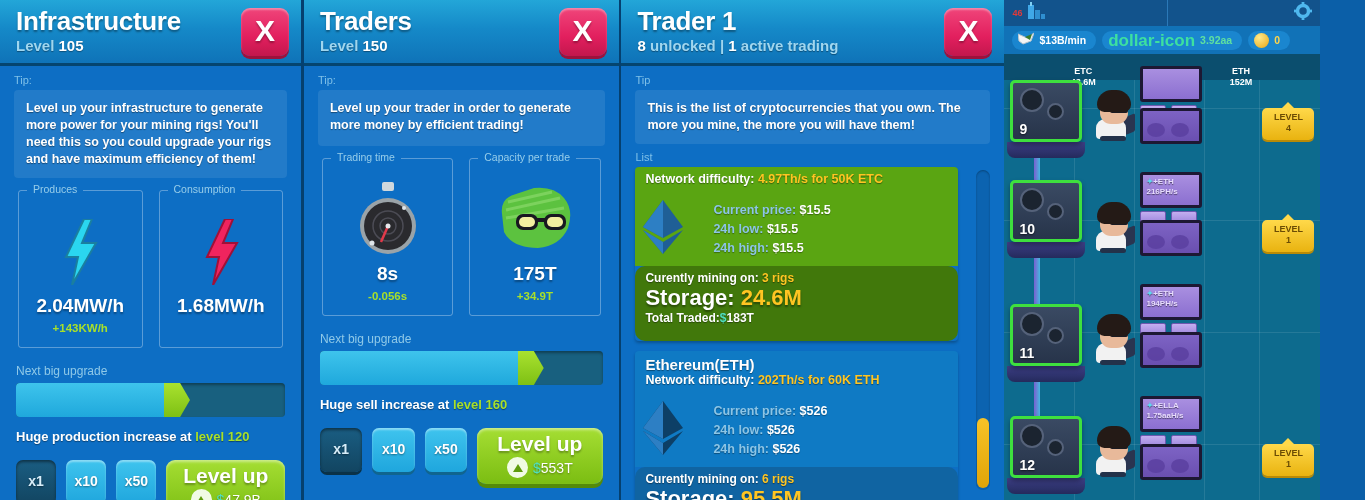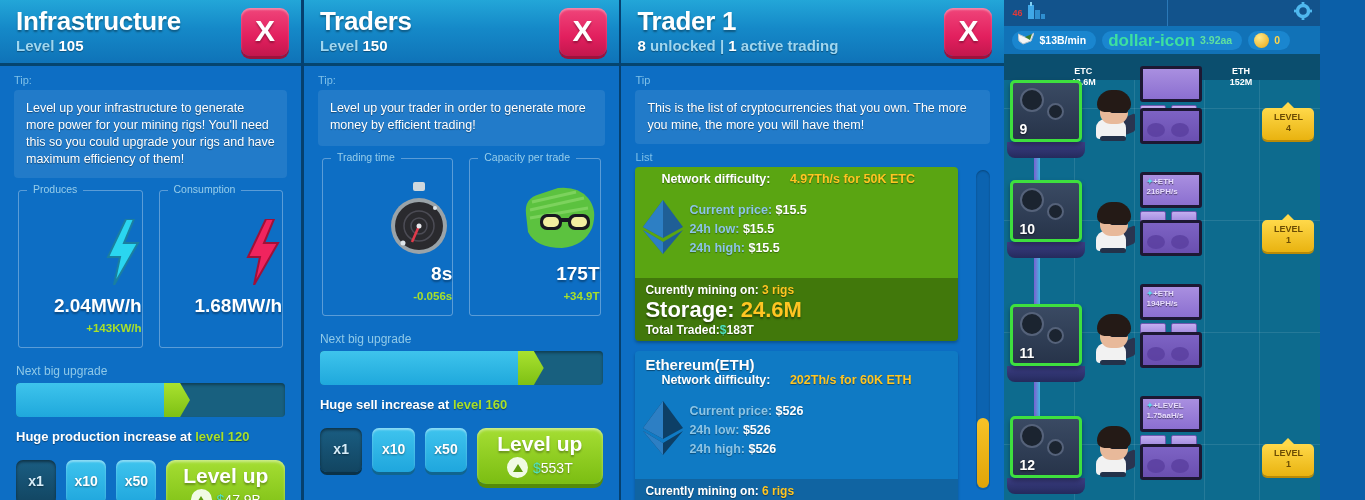--- a/index.html
+++ b/index.html
@@ -35,29 +35,29 @@
     background:linear-gradient(180deg,#f0457a 0%,#e21f5e 60%,#c3174d 100%);
     box-shadow:0 3px 0 #9c123d, inset 0 2px 2px rgba(255,255,255,.35);
     color:#fff; font-size:30px; font-weight:bold; line-height:46px; text-align:center;
     text-shadow:0 2px 2px rgba(0,0,0,.3);
   }
 
   .tip-label { color:#7ec0e8; font-size:11px; padding:8px 0 4px 14px; }
   .tip-box {
     margin:0 14px; background:rgba(255,255,255,.09);
     border-radius:4px; padding:10px 12px;
-    color:#ffffff; font-size:12.5px; font-weight:normal; line-height:17px;
+    color:#ffffff; font-size:12.5px; font-weight:bold; line-height:17px;
     text-shadow:0 1px 1px rgba(0,0,0,.4);
   }
 
   
   .stats-row { display:flex; gap:16px; padding:12px 18px 0 18px; }
   .stat { position:relative; flex:1; height:158px;
           border:1px solid rgba(255,255,255,.32); border-radius:3px;
-          display:flex; flex-direction:column; align-items:flex-end; justify-content:flex-start;
+          display:flex; flex-direction:column; align-items:center; justify-content:flex-start;
           padding-top:24px; }
   .stat-cap { position:absolute; top:-8px; left:8px; background:#0d6ec4;
               padding:0 6px; color:#96cdea; font-size:10.5px; }
   .stat-ico { height:74px; display:flex; align-items:center; justify-content:center; }
   .stat-val { color:#ffffff; font-size:19px; font-weight:bold; margin-top:6px;
               text-shadow:0 2px 2px rgba(0,0,0,.35); }
   .stat-delta { color:#a8e02a; font-size:11.5px; font-weight:bold; margin-top:5px; }
 
   
   .bolt { width:40px; height:66px; }
@@ -107,26 +107,26 @@
                text-shadow:0 1px 2px rgba(0,0,0,.35); }
   .levelup-c i { color:#4fe0c0; font-style:normal; }
 
   
   .list-label { color:#7ec0e8; font-size:11px; padding:7px 0 4px 14px; }
   .crypto-card { margin:0 46px 10px 14px; border-radius:4px; overflow:hidden;
                  box-shadow:0 2px 3px rgba(0,0,0,.25); }
   .cc-top { padding:5px 10px 8px 10px; }
   .cc-name { color:#ffffff; font-size:15px; font-weight:bold; text-shadow:0 1px 1px rgba(0,0,0,.4); }
   .cc-diff { font-size:12.5px; font-weight:bold; color:#ffffff; text-shadow:0 1px 1px rgba(0,0,0,.4); }
-  .cc-diff span { color:#ffc522;margin-left:16px; }
-  .cc-body { display:flex; align-items:center; gap:4px; padding:4px 0 18px 6px; }
+  .cc-diff span { color:#ffc522; }
+  .cc-body { display:flex; align-items:center; gap:28px; padding:4px 0 6px 6px; }
   .cc-rows { font-size:12.5px; line-height:19px; font-weight:bold; }
   .cc-rows div { color:#8cc5e6; text-shadow:0 1px 1px rgba(0,0,0,.35); }
   .cc-rows b { color:#ffffff; }
-  .cc-bot { padding:5px 10px 4px 10px; }
+  .cc-bot { padding:5px 10px 16px 10px;border-radius:10px; }
   .cc-mine { font-size:12px; font-weight:bold; color:#ffffff; text-shadow:0 1px 1px rgba(0,0,0,.4); }
   .cc-mine span { color:#ffc522; }
   .cc-stor { font-size:22px; font-weight:bold; color:#ffffff; line-height:26px;
              text-shadow:0 2px 2px rgba(0,0,0,.4); }
   .cc-stor span { color:#ffc522; }
   .cc-traded { font-size:12px; font-weight:bold; color:#ffffff; text-shadow:0 1px 1px rgba(0,0,0,.4); }
   .cc-traded i { color:#4fe0c0; font-style:normal; }
 
   .card-green .cc-top { background:#5aa512; }
   .card-green .cc-body { background:#5aa512; }
@@ -649,21 +649,21 @@
             <div class="mon-blobs">
               <div class="mon-blob"></div>
               <div class="mon-blob"></div>
             </div>
           </div>
       </div>
 
       <div class="monitor" style="left:136px; top:316px">
         <div class="mon-screen">
             <div class="mon-txt">
-          <span class="dot">✦</span><span>+LEVEL</span><br>
+          <span class="dot">✦</span><span>+ELLA</span><br>
           <span>1.75aaH/s</span></div>
           </div>
         <div class="kb">
             <div></div>
             <div></div>
           </div>
       </div>
       <div class="monitor" style="left:136px; top:364px">
         <div class="mon-screen dark">
             <div class="mon-blobs">

